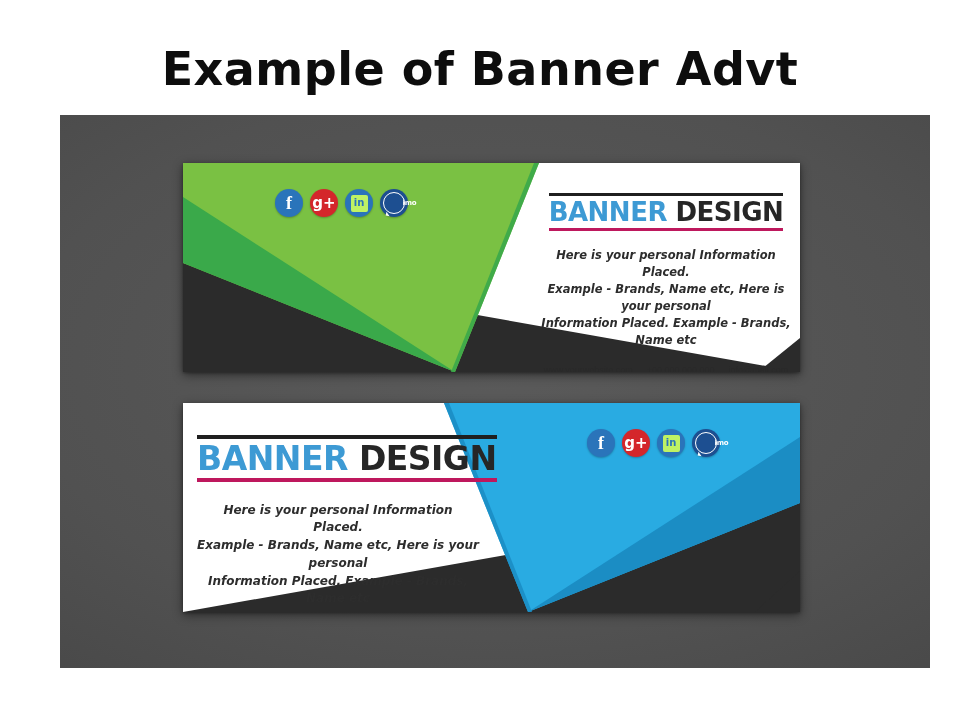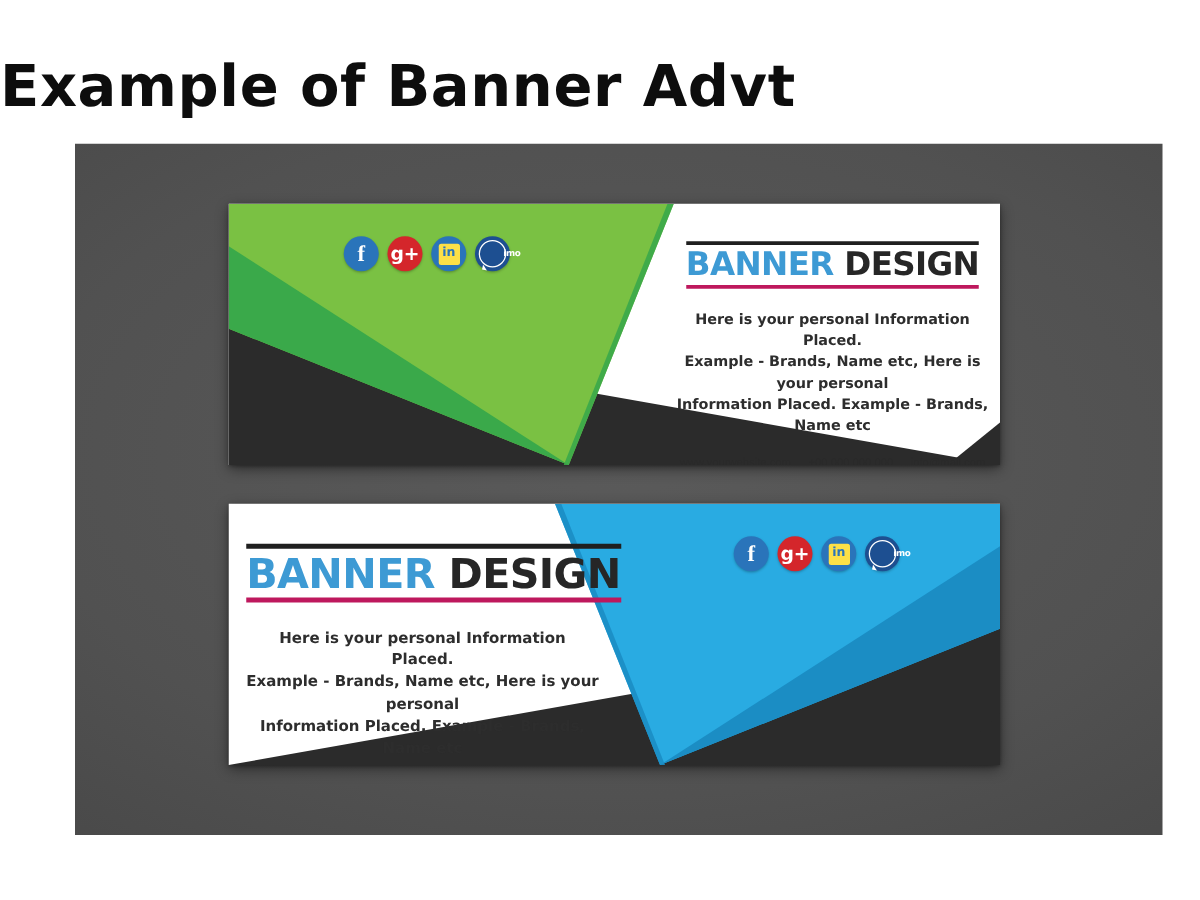--- a/index.html
+++ b/index.html
@@ -14,21 +14,21 @@
     overflow: hidden;
     position: relative;
   }
 
   
   #slide-title {
     position: absolute;
     left: 0;
     top: 42px;
     width: 960px;
-    text-align: left;
+    text-align: center;
     font-family: "DejaVu Sans", sans-serif;
     font-size: 46px;
     font-weight: bold;
     color: #0d0d0d;
     letter-spacing: 0.5px;
     white-space: nowrap;
   }
 
   
   #image-panel {
@@ -97,21 +97,21 @@
     font-family: "DejaVu Sans", sans-serif;
     font-weight: bold;
     color: #ffffff;
     line-height: 1;
     user-select: none;
   }
   .si-facebook .si-glyph { font-size: 18px; font-family: "Liberation Serif", serif; }
   .si-gplus .si-glyph    { font-size: 15px; }
   .si-linkedin .li-box {
     width: 17px; height: 17px;
-    background: #fde047;
+    background: #bef264;
     border-radius: 2px;
     display: flex; align-items: center; justify-content: center;
   }
   .si-linkedin .li-box span {
     font-size: 10px; font-weight: bold; color: #2a74ba;
     font-family: "DejaVu Sans", sans-serif; line-height: 1;
   }
   .si-imo .imo-bubble {
     width: 20px; height: 20px;
     border: 1.6px solid #ffffff;
@@ -162,20 +162,21 @@
   .heading .word-primary   { color: #3d9ad4; }
   .heading .word-secondary { color: #262626; }
 
   .body-text {
     margin-top: 16px;
     font-family: "DejaVu Sans", sans-serif;
     font-size: 11.5px;
     line-height: 1.48;
     color: #2d2d2d;
     font-weight: bold;
+    font-style: italic;
   }
   #banner-blue .body-text { font-size: 12px; margin-top: 20px; }
 
   .ghost-row {
     margin-top: 16px;
     display: flex;
     justify-content: center;
     gap: 14px;
     opacity: 0.045;
     font-family: Liberation Sans, sans-serif;

